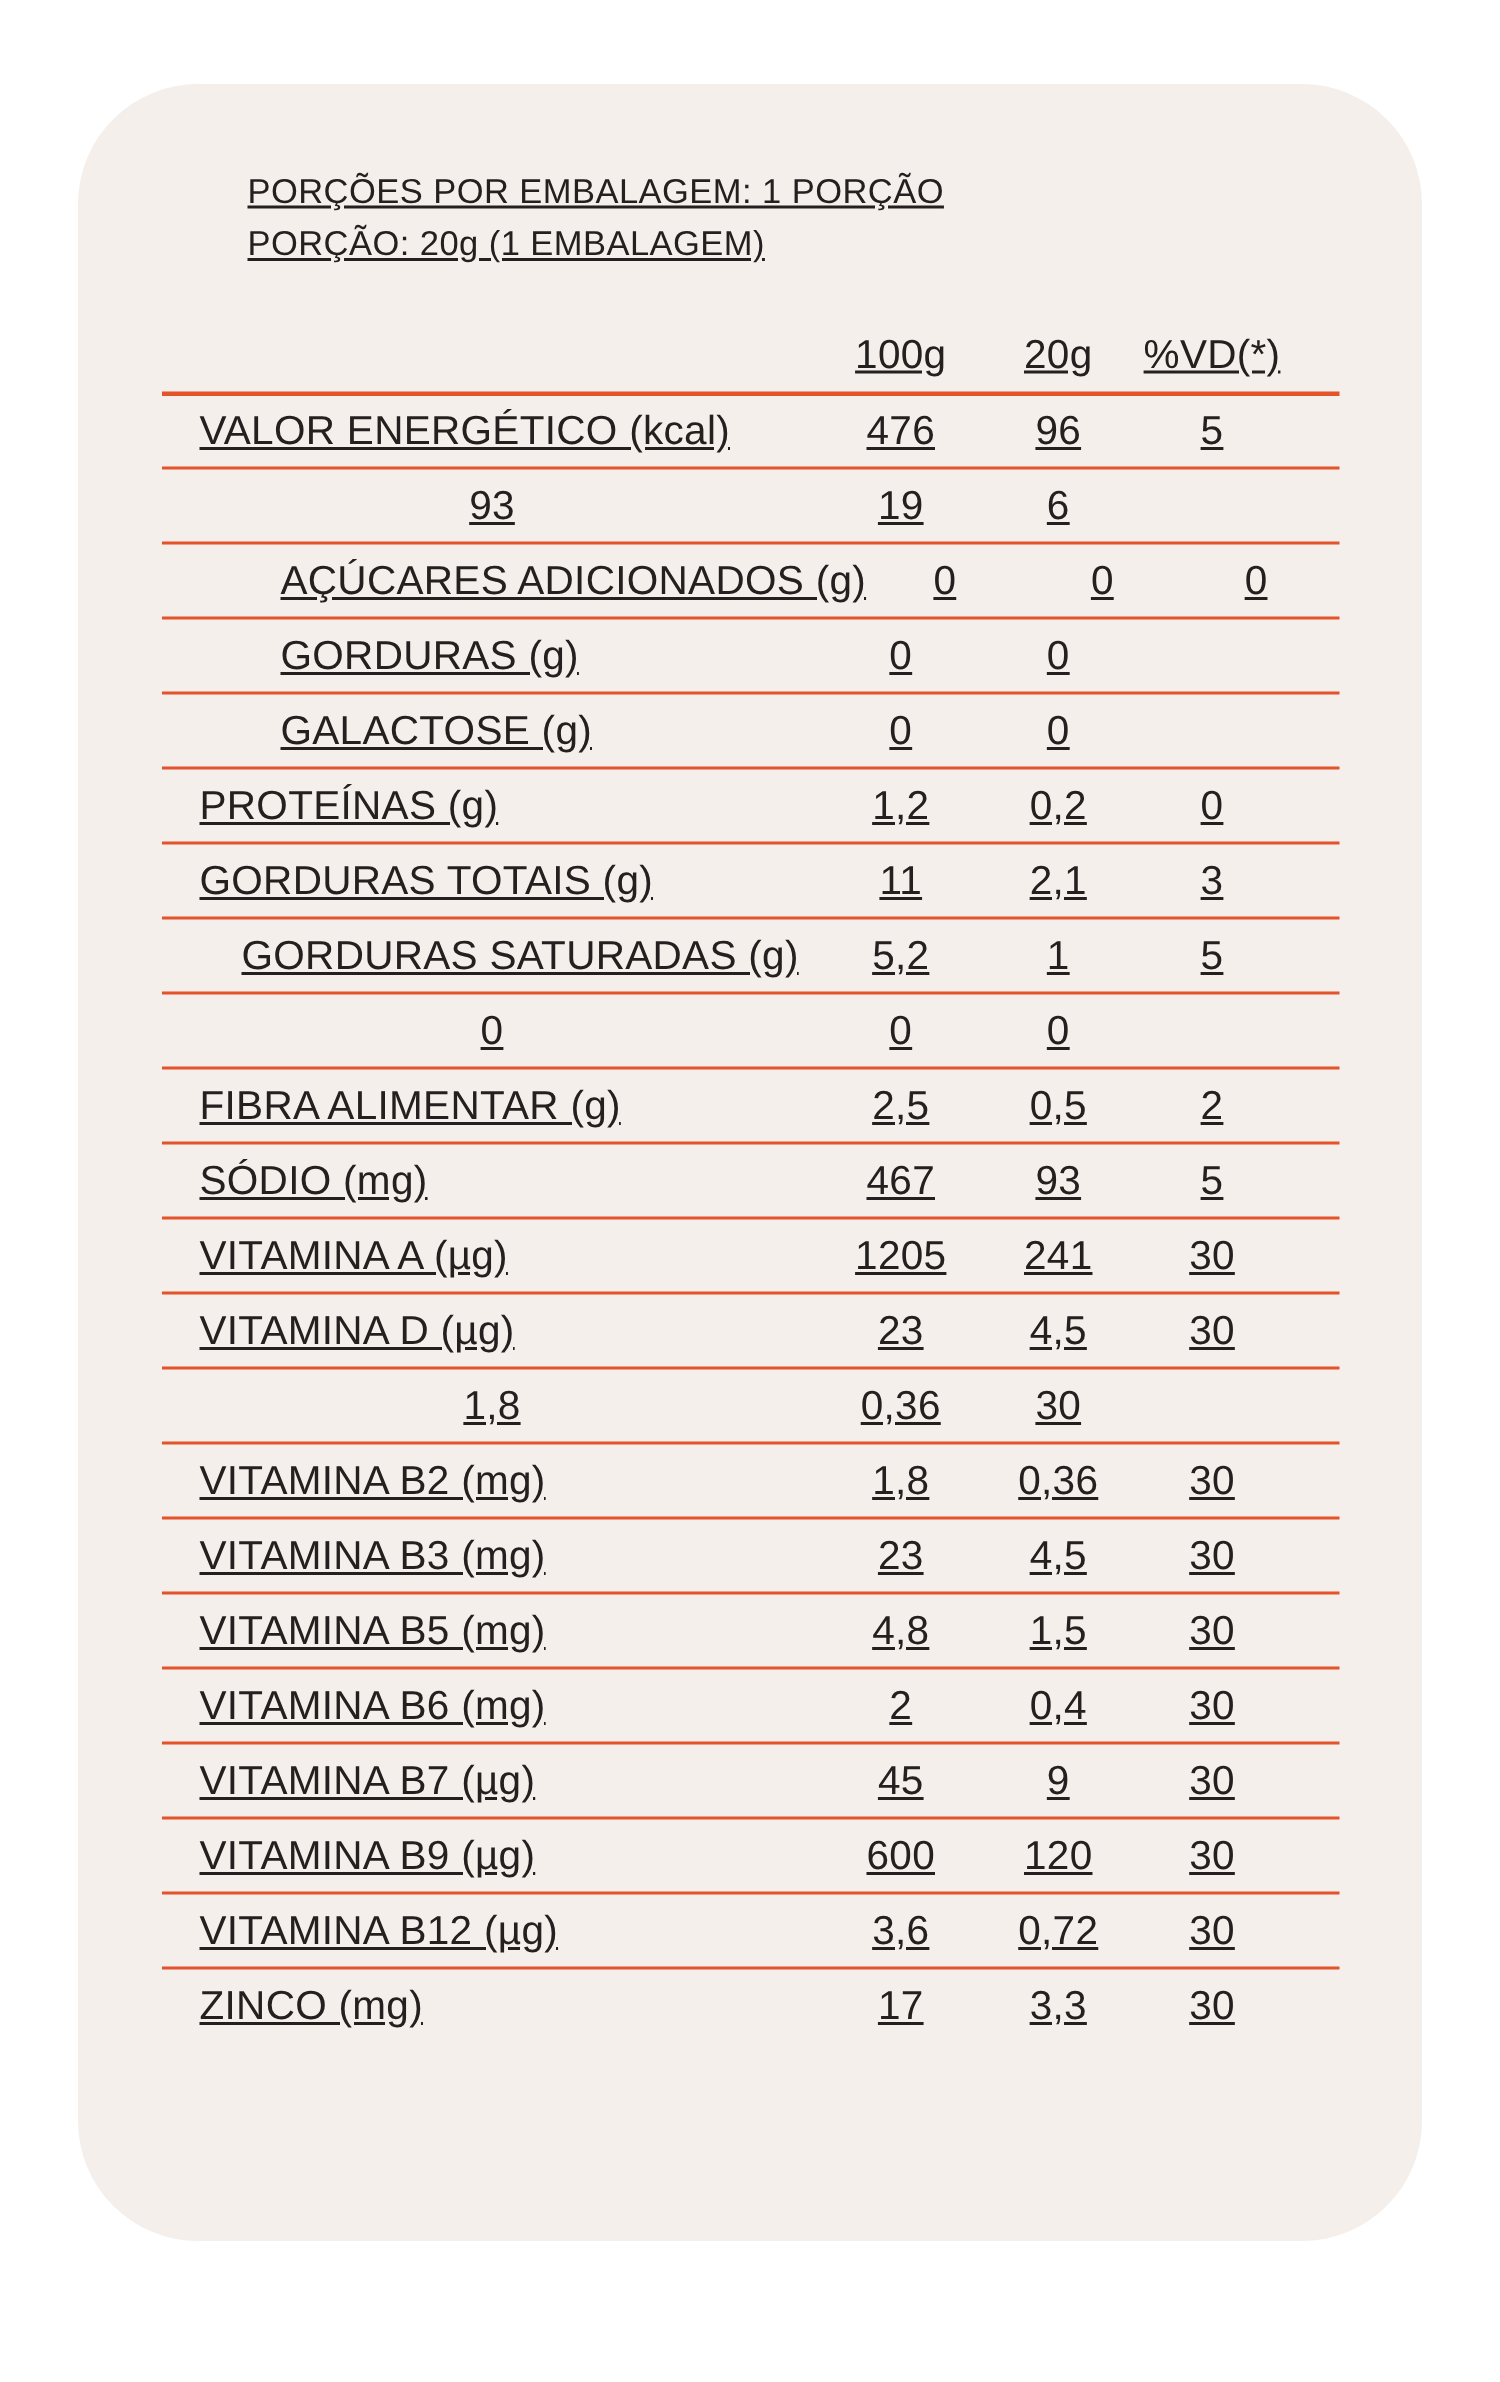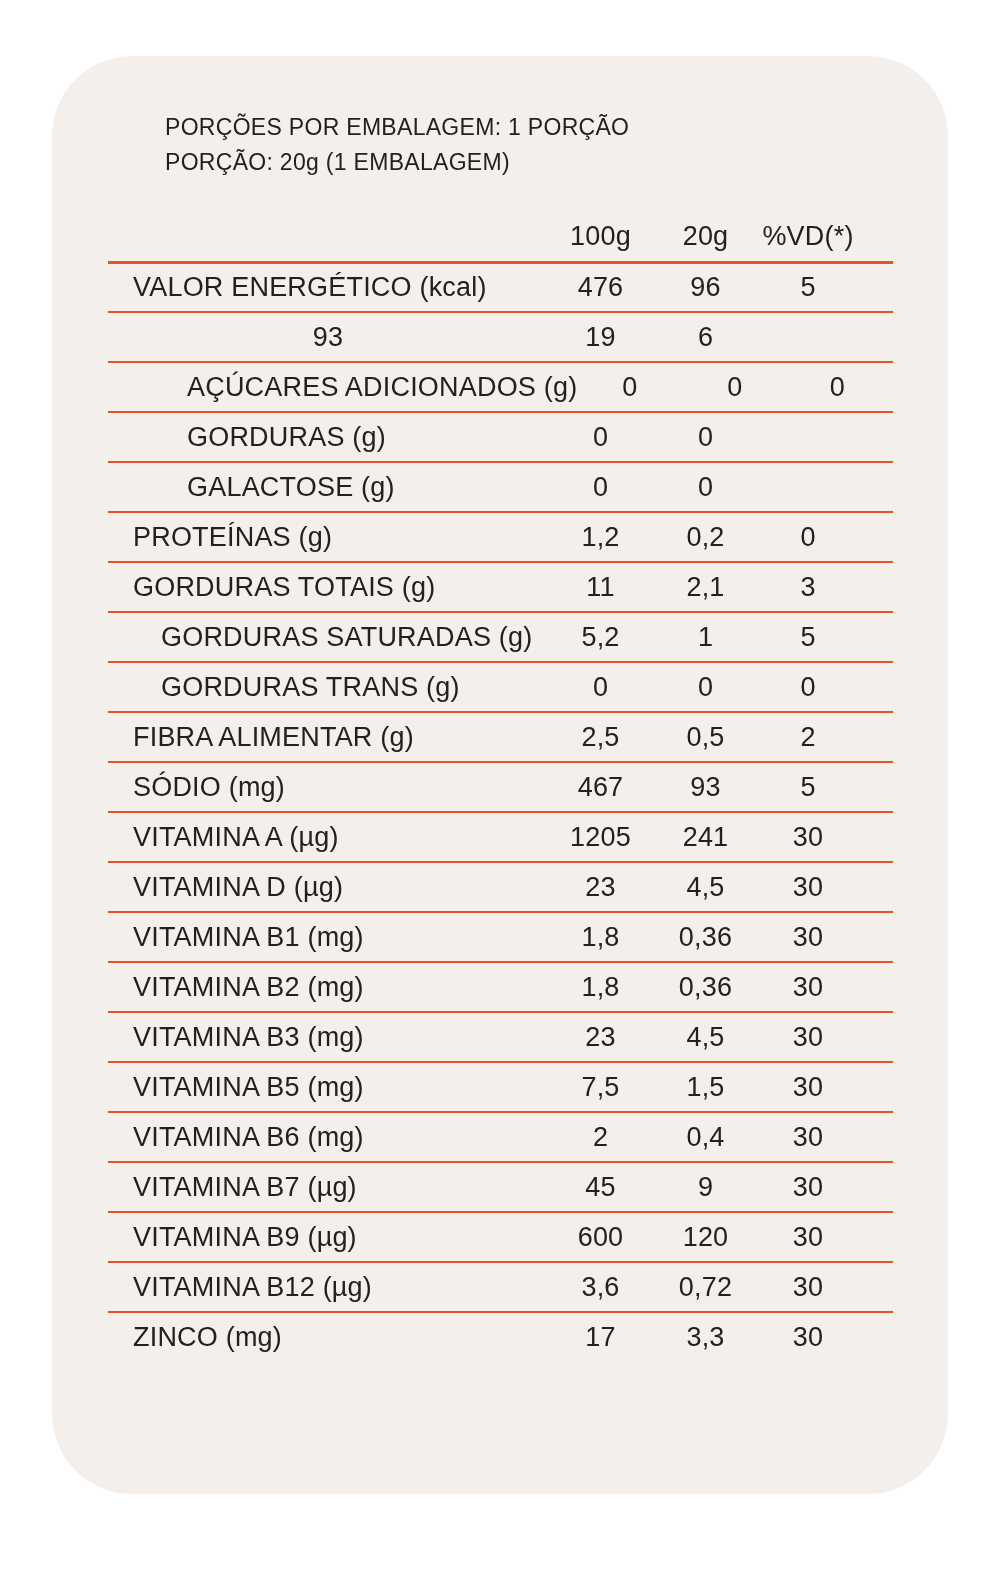--- a/index.html
+++ b/index.html
@@ -6,21 +6,21 @@
     --accent:#e4532a;
     --card-bg:#f5efeb;
     --page-bg:#ffffff;
     --text:#24201f;
   }
   *{margin:0;padding:0;box-sizing:border-box;}
   html,body{width:1000px;height:1588px;background:var(--page-bg);
     font-family:"Liberation Sans","DejaVu Sans",sans-serif;color:var(--text);}
   .page{position:relative;width:1000px;height:1588px;background:var(--page-bg);overflow:hidden;}
   .card{position:absolute;left:52px;top:56px;width:896px;height:1438px;
-    background:var(--card-bg);border-radius:80px;}
+    background:var(--card-bg);border-radius:80px;text-decoration:underline;}
   .card-header{padding:54px 40px 0 113px;font-size:23px;line-height:35px;
     letter-spacing:.3px;font-weight:500;}
   .table{margin:31px 68px 0 56px;width:785px;font-size:27px;letter-spacing:.2px;}
   .thead,.row{display:grid;grid-template-columns:1fr 105px 105px 100px;
     padding-right:35px;height:50px;align-items:center;}
   .thead .cell{font-weight:500;}
   .row{border-top:2px solid var(--accent);}
   .row.first{border-top:3px solid var(--accent);}
   .cell.num{text-align:center;white-space:nowrap;}
   .cell.label{white-space:nowrap;}
@@ -88,21 +88,20 @@
     <div class="cell num">2,1</div>
     <div class="cell num">3</div>
   </div>
           <div class="row">
     <div class="cell label ind1">GORDURAS SATURADAS (g)</div>
     <div class="cell num">5,2</div>
     <div class="cell num">1</div>
     <div class="cell num">5</div>
   </div>
           <div class="row">
-    <div class="cell label ind1">GORDURAS TRANS (g)</div>
     <div class="cell num">0</div>
     <div class="cell num">0</div>
     <div class="cell num">0</div>
   </div>
           <div class="row">
     <div class="cell label ind0">FIBRA ALIMENTAR (g)</div>
     <div class="cell num">2,5</div>
     <div class="cell num">0,5</div>
     <div class="cell num">2</div>
   </div>
@@ -118,40 +117,39 @@
     <div class="cell num">241</div>
     <div class="cell num">30</div>
   </div>
           <div class="row">
     <div class="cell label ind0">VITAMINA D (µg)</div>
     <div class="cell num">23</div>
     <div class="cell num">4,5</div>
     <div class="cell num">30</div>
   </div>
           <div class="row">
-    <div class="cell label ind0">VITAMINA B1 (mg)</div>
     <div class="cell num">1,8</div>
     <div class="cell num">0,36</div>
     <div class="cell num">30</div>
   </div>
           <div class="row">
     <div class="cell label ind0">VITAMINA B2 (mg)</div>
     <div class="cell num">1,8</div>
     <div class="cell num">0,36</div>
     <div class="cell num">30</div>
   </div>
           <div class="row">
     <div class="cell label ind0">VITAMINA B3 (mg)</div>
     <div class="cell num">23</div>
     <div class="cell num">4,5</div>
     <div class="cell num">30</div>
   </div>
           <div class="row">
     <div class="cell label ind0">VITAMINA B5 (mg)</div>
-    <div class="cell num">7,5</div>
+    <div class="cell num">4,8</div>
     <div class="cell num">1,5</div>
     <div class="cell num">30</div>
   </div>
           <div class="row">
     <div class="cell label ind0">VITAMINA B6 (mg)</div>
     <div class="cell num">2</div>
     <div class="cell num">0,4</div>
     <div class="cell num">30</div>
   </div>
           <div class="row">

